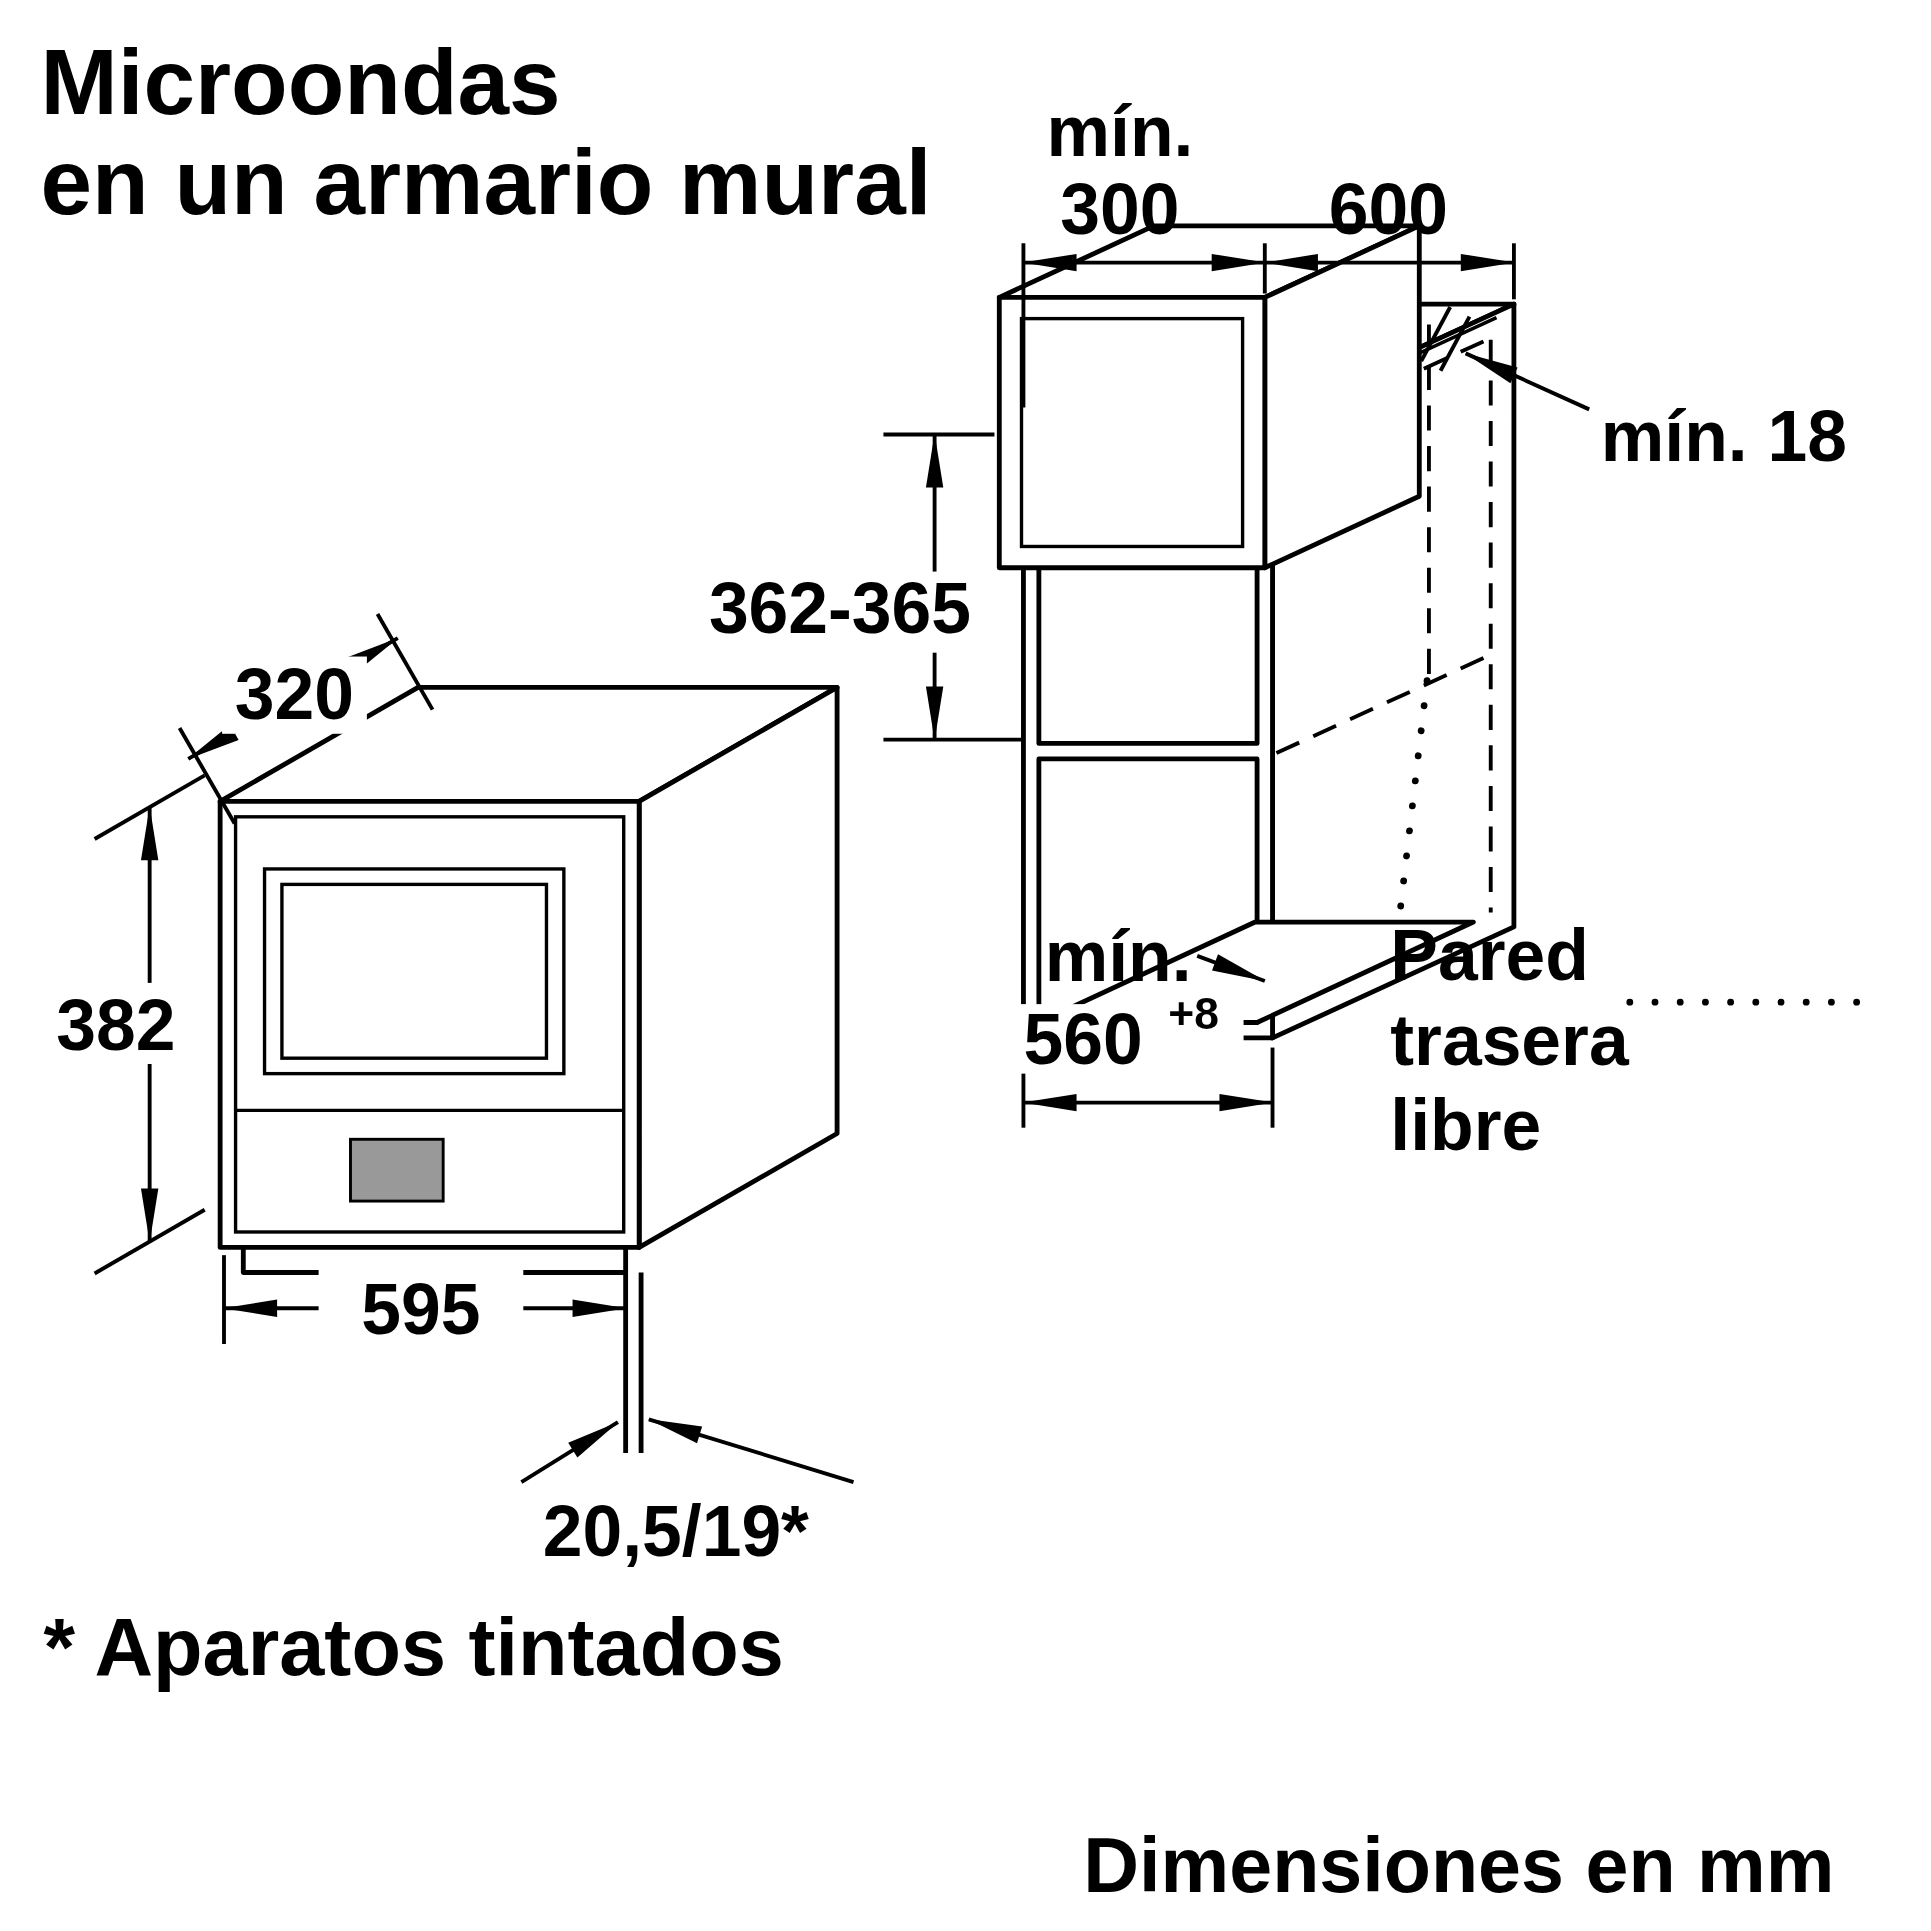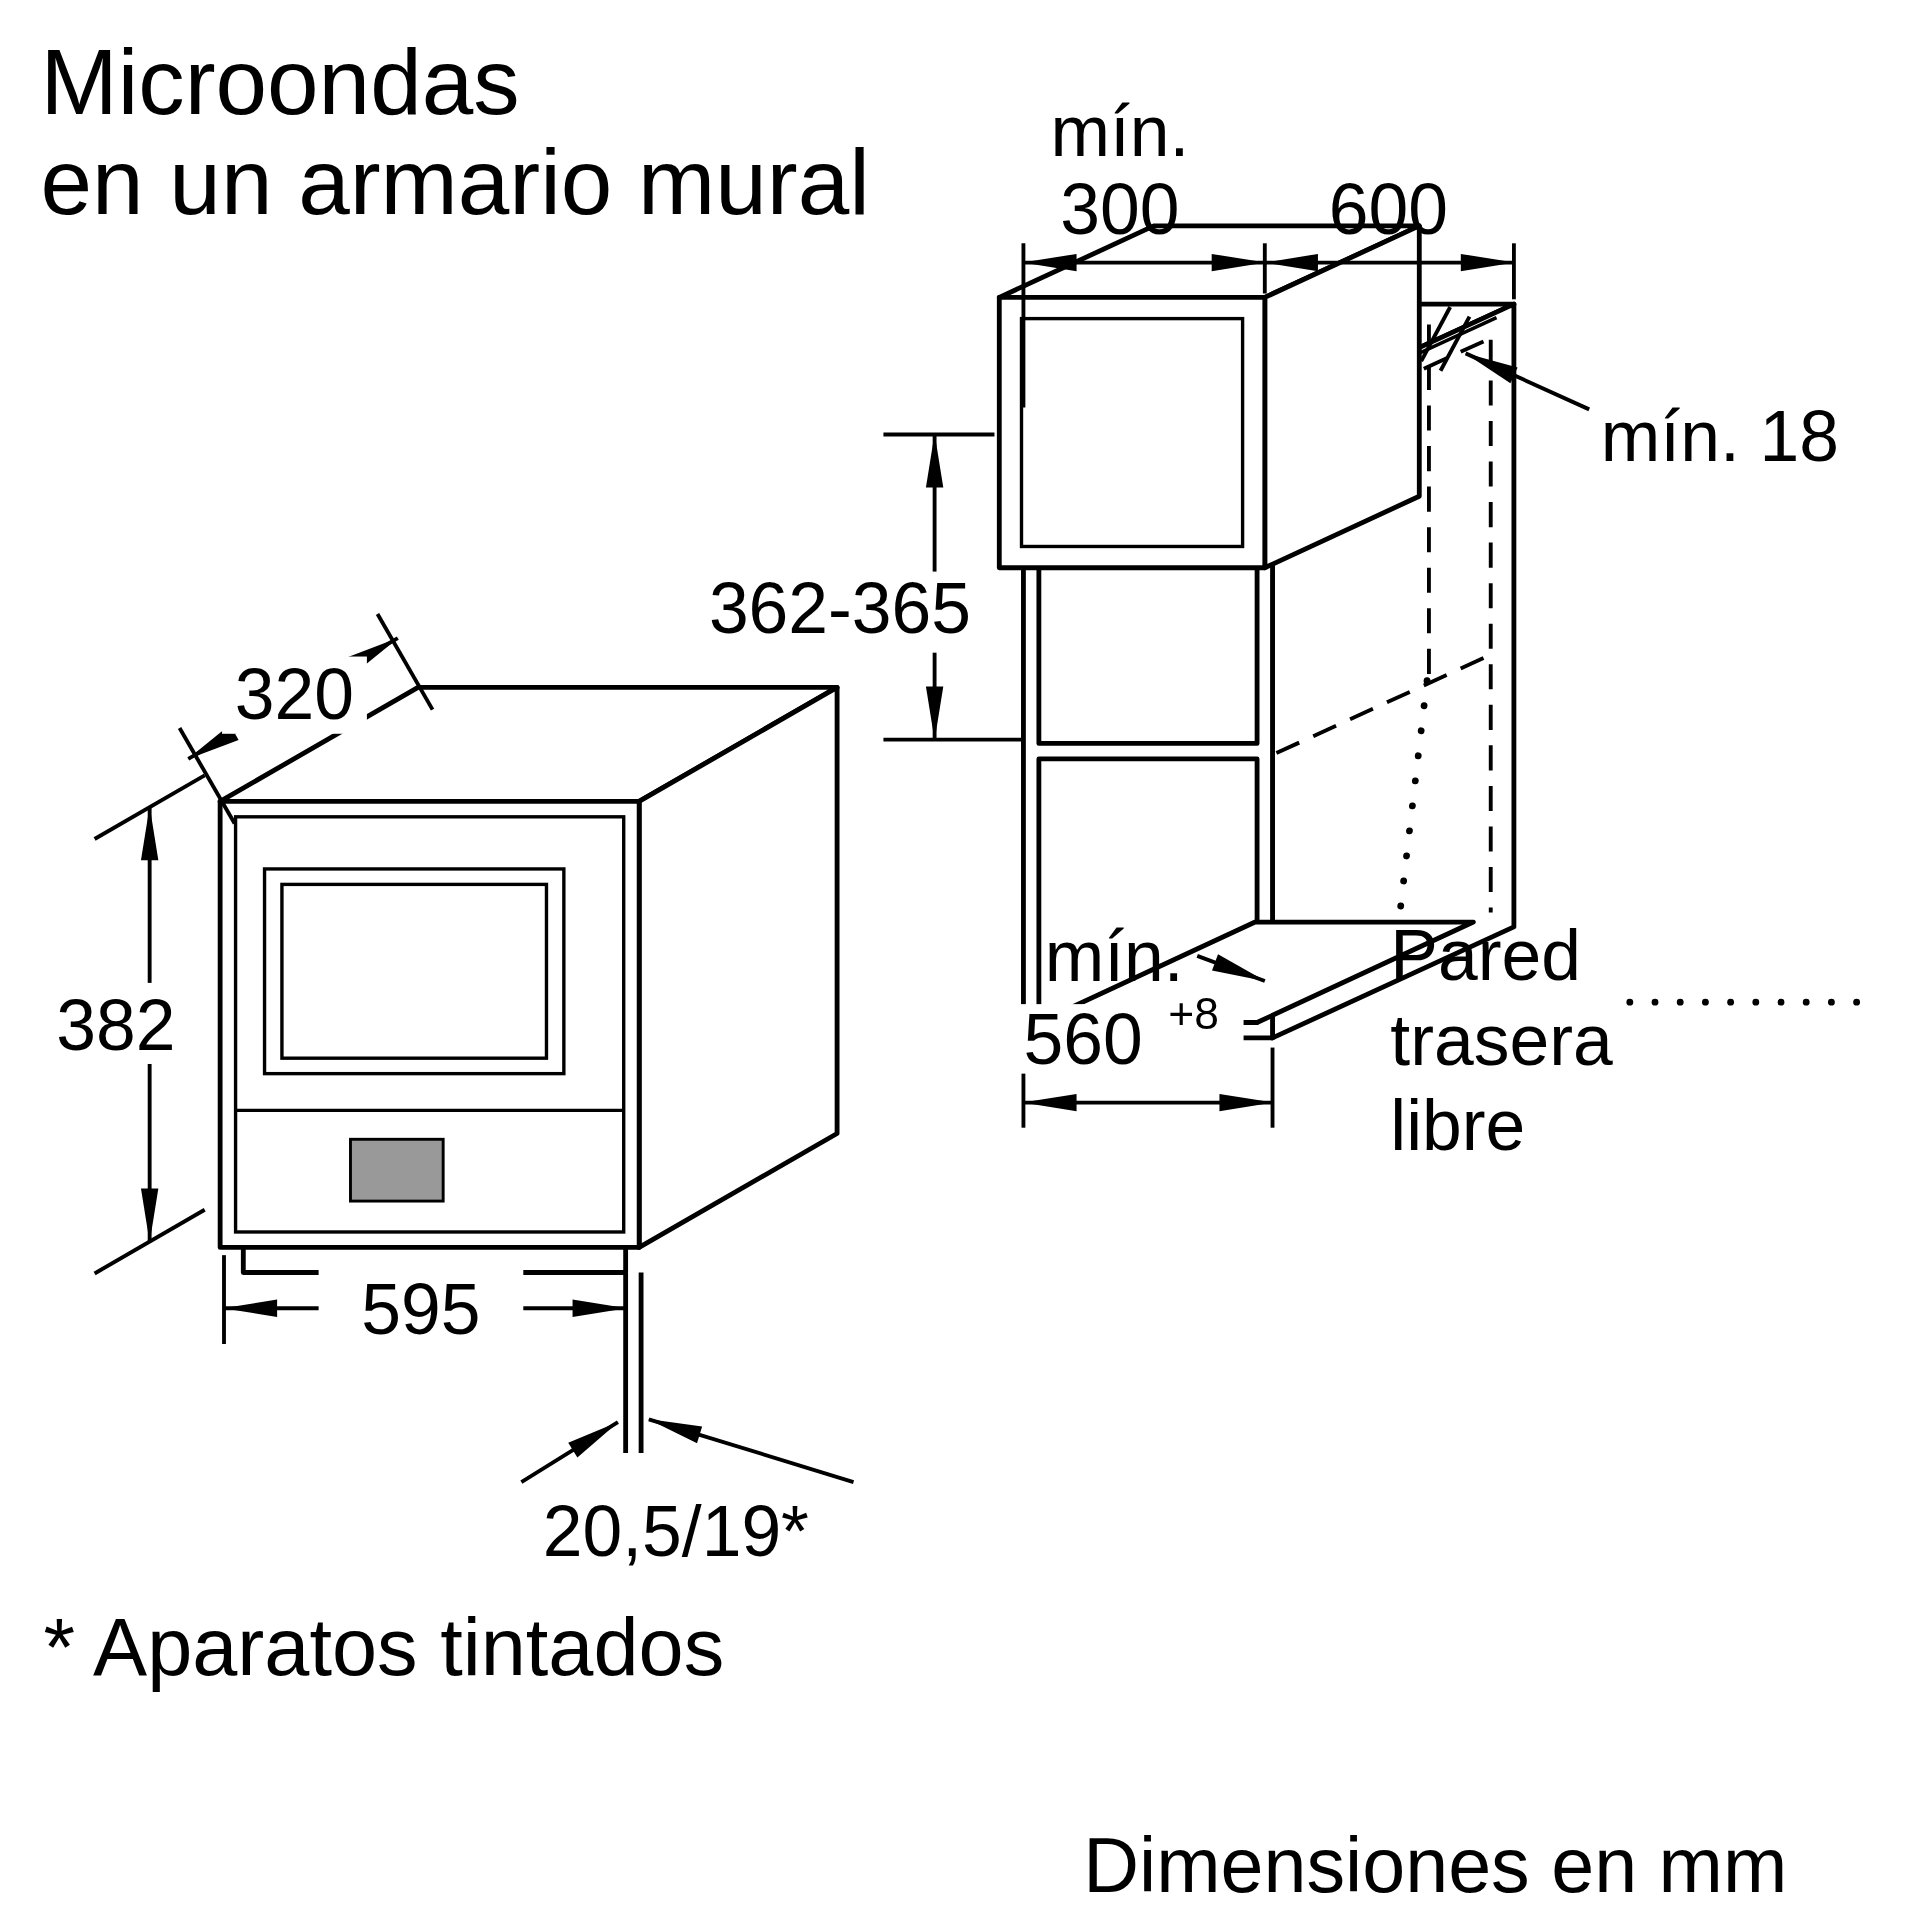--- a/index.html
+++ b/index.html
@@ -1,16 +1,16 @@
 <!DOCTYPE html>
 <html><head>
 <meta charset="utf-8">
 <style>
   html,body{margin:0;padding:0;background:#fff;}
-  .page{position:relative;width:1931px;height:1931px;background:#fff;overflow:hidden;}
+  .page{position:relative;width:1931px;height:1931px;background:#fff;overflow:hidden;font-weight:bold;}
   svg{display:block;}
   text{font-family:"Liberation Sans","DejaVu Sans",sans-serif;fill:#000;}
   .dim{font-size:74px;}
   .dim-sup{font-size:46px;}
   .title{font-size:96px;}
   .note{font-size:84px;}
   .units{font-size:80px;}
   .lbl{font-size:74px;}
   .stroke{stroke:#000;fill:none;stroke-width:5;stroke-linejoin:round;}
   .face{stroke:#000;fill:#fff;stroke-width:5;stroke-linejoin:round;}

